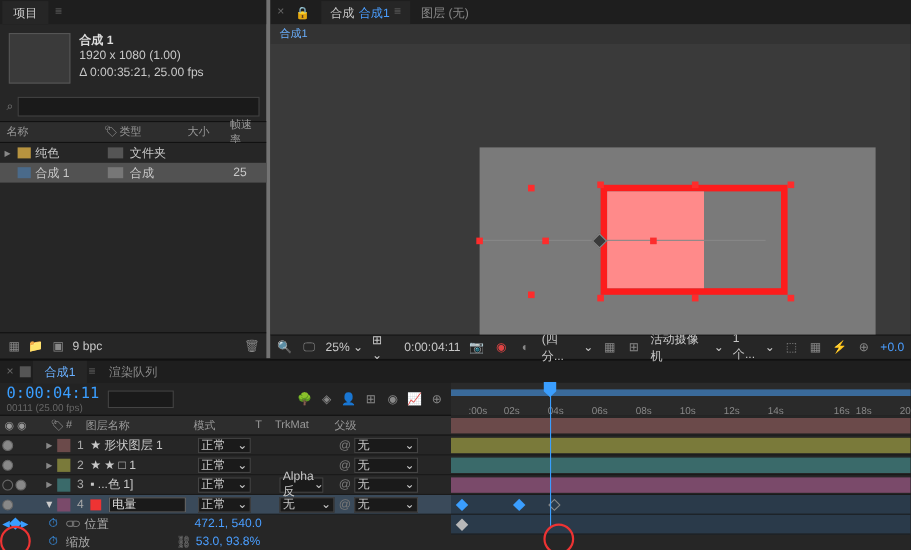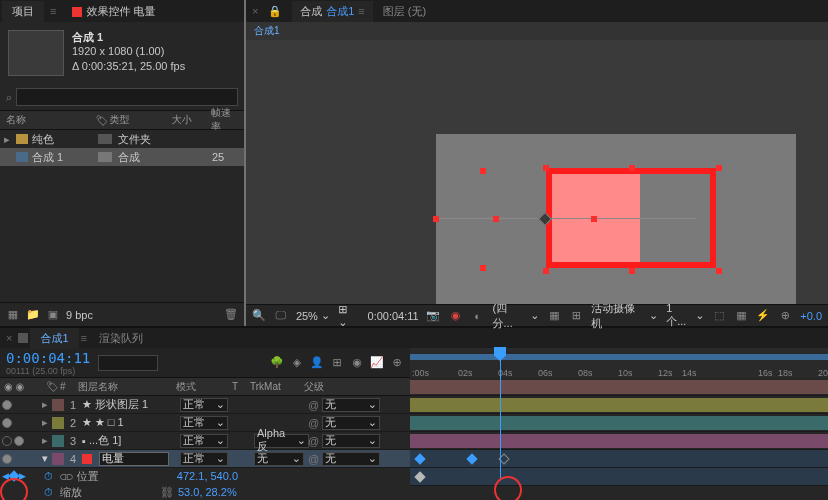--- a/index.html
+++ b/index.html
@@ -1,19 +1,19 @@
 <!DOCTYPE html>
 <html><head>
 <meta charset="utf-8">
 <style>
 *{margin:0;padding:0;box-sizing:border-box;font-family:"Microsoft YaHei",sans-serif;font-size:11px;color:#c8c8c8;user-select:none}
 body{background:#1e1e1e;width:828px;height:500px;overflow:hidden;position:relative}
 .app{display:flex;flex-direction:column;height:100%}
 .top-row{display:flex;height:368px}
-.project-panel{width:246px;background:#262626;display:flex;flex-direction:column;border-right:2px solid #737373}
+.project-panel{width:246px;background:#262626;display:flex;flex-direction:column;border-right:4px solid #737373}
 .panel-tabs{display:flex;align-items:center;height:22px;background:#1e1e1e;padding:0 2px;gap:6px}
 .panel-tab{padding:3px 10px;background:#262626;color:#ccc;font-size:11px}
 .panel-tab.inactive{background:transparent;color:#888}
 .red-swatch{width:10px;height:10px;background:#e33;display:inline-block;margin-right:4px;vertical-align:middle}
 .project-header{display:flex;padding:8px;gap:8px}
 .thumb{width:56px;height:46px;background:#3a3a3a;border:1px solid #555}
 .comp-info{font-size:10px;color:#aaa;line-height:1.3}
 .comp-info .name{color:#ddd;font-weight:bold}
 .search-row{display:flex;padding:4px 6px;align-items:center;gap:4px}
 .search-input{flex:1;background:#1a1a1a;border:1px solid #444;height:18px;padding:0 4px}
@@ -116,21 +116,20 @@
 </style>
 </head>
 <body>
 
 <div class="app">
  <div class="top-row">
   <div class="project-panel">
    <div class="panel-tabs">
     <div class="panel-tab">项目</div>
     <span style="color:#666">≡</span>
-    <div class="panel-tab inactive"><span class="red-swatch"></span><span>效果控件 电量</span></div>
    </div>
    <div class="project-header">
     <div class="thumb"></div>
     <div class="comp-info">
      <div class="name">合成 1</div>
      <div>1920 x 1080 (1.00)</div>
      <div>Δ 0:00:35:21, 25.00 fps</div>
     </div>
    </div>
    <div class="search-row">
@@ -253,28 +252,28 @@
       <span class="btn-icon">◉</span>
       <span class="btn-icon">📈</span>
       <span class="btn-icon">⊕</span>
      </div>
     </div>
    </div>
    <div class="tl-right">
     <div class="ruler">
      <div class="workarea" style="width:100%"></div>
      <div class="playhead" style="left:90px"></div>
-     <span class="ruler-tick" style="left:2px">:00s</span>
+     <span class="ruler-tick" style="left:16px">:00s</span>
      <span class="ruler-tick" style="left:48px">02s</span>
      <span class="ruler-tick" style="left:88px">04s</span>
      <span class="ruler-tick" style="left:128px">06s</span>
      <span class="ruler-tick" style="left:168px">08s</span>
      <span class="ruler-tick" style="left:208px">10s</span>
      <span class="ruler-tick" style="left:248px">12s</span>
-     <span class="ruler-tick" style="left:272px">14s</span>
+     <span class="ruler-tick" style="left:288px">14s</span>
      <span class="ruler-tick" style="left:348px">16s</span>
      <span class="ruler-tick" style="left:368px">18s</span>
      <span class="ruler-tick" style="left:408px">20s</span>
     </div>
    </div>
   </div>
 
   <div class="tl-body">
    <div class="tl-layers">
     <div class="tl-col-header">
@@ -357,21 +356,21 @@
               <span>...色 1]</span>
             </div>
      <div class="mode-cell">
               <div class="mode-drop">
                 <span>正常</span>
                 <span>⌄</span>
               </div>
             </div>
      <div class="t-cell"></div>
      <div class="trkmat-cell">
-              <div class="mode-drop" style="width:55px">
+              <div class="mode-drop" style="width:40px">
                 <span>Alpha 反</span>
                 <span>⌄</span>
               </div>
             </div>
      <div class="parent-cell">
               <span class="spiral">@</span>
               <div class="mode-drop" style="width:58px">
                 <span>无</span>
                 <span>⌄</span>
               </div>
@@ -419,21 +418,21 @@
      </div>
      <span class="stopwatch">⏱</span>
      <span style="margin-right:4px;color:#888">⫏⫐</span>
      <span class="pname">位置</span>
      <span class="pval">472.1, 540.0</span>
     </div>
     <div class="prop-row">
      <span class="stopwatch">⏱</span>
      <span class="pname">缩放</span>
      <span style="margin-right:4px;color:#888">⛓</span>
-     <span class="pval">53.0, 28.2%</span>
+     <span class="pval">53.0, 93.8%</span>
     </div>
    </div>
 
    <div class="tl-tracks">
     <div class="track">
             <div class="bar brown" style="left:0;width:100%"></div>
           </div>
     <div class="track">
             <div class="bar yellow" style="left:0;width:100%"></div>
           </div>

